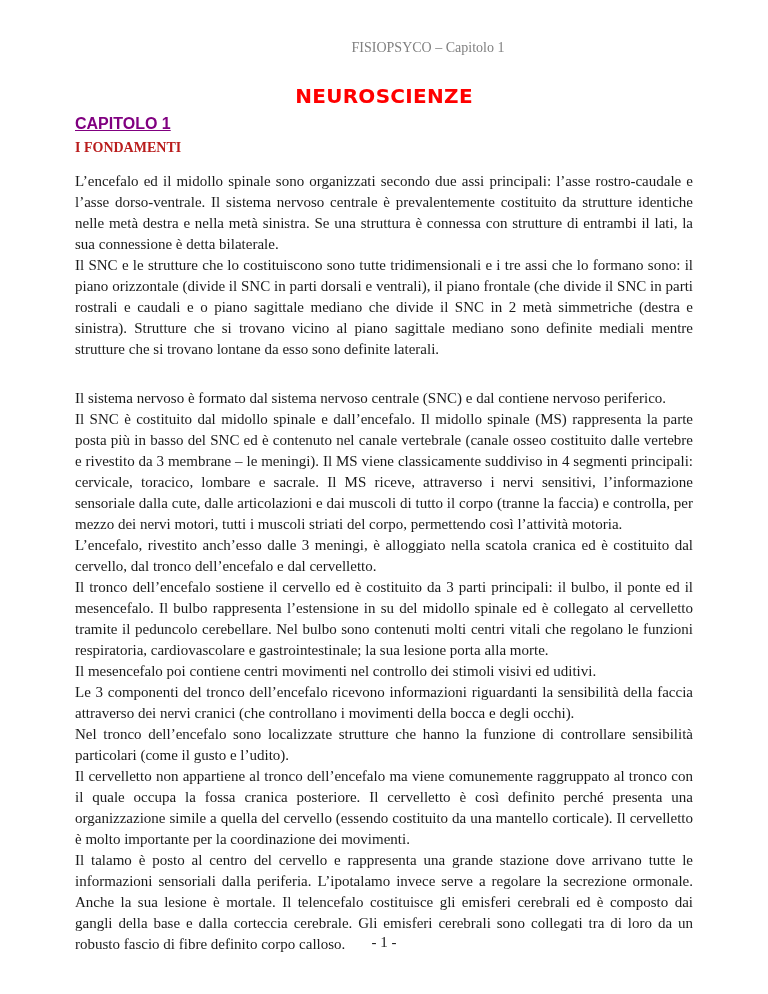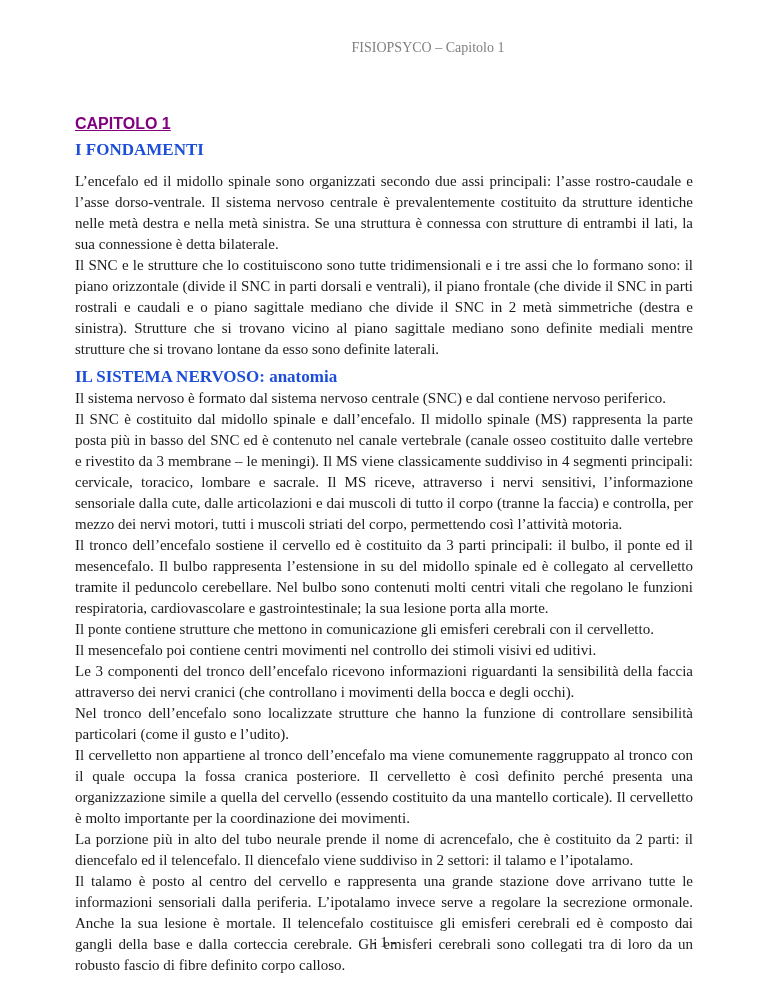--- a/index.html
+++ b/index.html
@@ -14,21 +14,21 @@
     font-family: "DejaVu Sans", sans-serif; font-weight: bold; font-size: 20px; color: #ff0000;
     letter-spacing: 0.3px;
   }
   .chapter-label {
     position: absolute; top: 115px; left: 75px;
     font-family: Liberation Sans, sans-serif; font-weight: bold; font-size: 16px; color: #800080;
     text-decoration: underline;
   }
   .section-title {
     position: absolute; left: 75px;
-    font-family: "Liberation Serif", serif; font-weight: bold; font-size: 17px; color: #1d4ed8;
+    font-family: "Liberation Serif", serif; font-weight: bold; font-size: 14px; color: #b91c1c;
   }
   .sec1-title { top: 140px; }
   .sec2-title { top: 367px; }
   .body-text {
     position: absolute; left: 75px; width: 618px;
     font-family: "Liberation Serif", serif; font-size: 15px; line-height: 21px; color: #1a1a1a;
     text-align: justify;
   }
   .body-text p { margin: 0; }
   .block1 { top: 171px; }
@@ -38,40 +38,39 @@
     font-family: "Liberation Serif", serif; font-size: 15px; color: #1a1a1a;
   }
 </style>
 </head>
 <body>
 
 <div class="page">
 
   <div class="running-header">FISIOPSYCO – Capitolo 1</div>
 
+  <div class="doc-title">NEUROSCIENZE</div>
 
   <div class="chapter-label">CAPITOLO 1 </div>
 
   <div class="section-title sec1-title">I FONDAMENTI</div>
 
   <div class="body-text block1">
     <p>L’encefalo ed il midollo spinale sono organizzati secondo due assi principali: l’asse rostro-caudale e l’asse dorso-ventrale. Il sistema nervoso centrale è prevalentemente costituito da strutture identiche nelle metà destra e nella metà sinistra. Se una struttura è connessa con strutture di entrambi il lati, la sua connessione è detta bilaterale.</p>
     <p>Il SNC e le strutture che lo costituiscono sono tutte tridimensionali e i tre assi che lo formano sono: il piano orizzontale (divide il SNC in parti dorsali e ventrali), il piano frontale (che divide il SNC in parti rostrali e caudali e o piano sagittale mediano che divide il SNC in 2 metà simmetriche (destra e sinistra). Strutture che si trovano vicino al piano sagittale mediano sono definite mediali mentre strutture che si trovano lontane da esso sono definite laterali.</p>
   </div>
 
-  <div class="section-title sec2-title">IL SISTEMA NERVOSO: anatomia</div>
 
   <div class="body-text block2">
     <p>Il sistema nervoso è formato dal sistema nervoso centrale (SNC) e dal contiene nervoso periferico.</p>
     <p>Il SNC è costituito dal midollo spinale e dall’encefalo. Il midollo spinale (MS) rappresenta la parte posta più in basso del SNC ed è contenuto nel canale vertebrale (canale osseo costituito dalle vertebre e rivestito da 3 membrane – le meningi). Il MS viene classicamente suddiviso in 4 segmenti principali: cervicale, toracico, lombare e sacrale. Il MS riceve, attraverso i nervi sensitivi, l’informazione sensoriale dalla cute, dalle articolazioni e dai muscoli di tutto il corpo (tranne la faccia) e controlla, per mezzo dei nervi motori, tutti i muscoli striati del corpo, permettendo così l’attività motoria.</p>
+    <p>L’encefalo, rivestito anch’esso dalle 3 meningi, è alloggiato nella scatola cranica ed è costituito dal cervello, dal tronco dell’encefalo e dal cervelletto.</p>
     <p>Il tronco dell’encefalo sostiene il cervello ed è costituito da 3 parti principali: il bulbo, il ponte ed il mesencefalo. Il bulbo rappresenta l’estensione in su del midollo spinale ed è collegato al cervelletto tramite il peduncolo cerebellare. Nel bulbo sono contenuti molti centri vitali che regolano le funzioni respiratoria, cardiovascolare e gastrointestinale; la sua lesione porta alla morte.</p>
-    <p>Il ponte contiene strutture che mettono in comunicazione gli emisferi cerebrali con il cervelletto.</p>
     <p>Il mesencefalo poi contiene centri movimenti nel controllo dei stimoli visivi ed uditivi.</p>
     <p>Le 3 componenti del tronco dell’encefalo ricevono informazioni riguardanti la sensibilità della faccia attraverso dei nervi cranici (che controllano i movimenti della bocca e degli occhi).</p>
     <p>Nel tronco dell’encefalo sono localizzate strutture che hanno la funzione di controllare sensibilità particolari (come il gusto e l’udito).</p>
     <p>Il cervelletto non appartiene al tronco dell’encefalo ma viene comunemente raggruppato al tronco con il quale occupa la fossa cranica posteriore. Il cervelletto è così definito perché presenta una organizzazione simile a quella del cervello (essendo costituito da una mantello corticale). Il cervelletto è molto importante per la coordinazione dei movimenti.</p>
-    <p>La porzione più in alto del tubo neurale prende il nome di acrencefalo, che è costituito da 2 parti: il diencefalo ed il telencefalo. Il diencefalo viene suddiviso in 2 settori: il talamo e l’ipotalamo.</p>
     <p>Il talamo è posto al centro del cervello e rappresenta una grande stazione dove arrivano tutte le informazioni sensoriali dalla periferia. L’ipotalamo invece serve a regolare la secrezione ormonale. Anche la sua lesione è mortale. Il telencefalo costituisce gli emisferi cerebrali ed è composto dai gangli della base e dalla corteccia cerebrale. Gli emisferi cerebrali sono collegati tra di loro da un robusto fascio di fibre definito corpo calloso.</p>
   </div>
 
   <div class="page-number">- 1 -</div>
 
 </div>
 
 </body></html>

